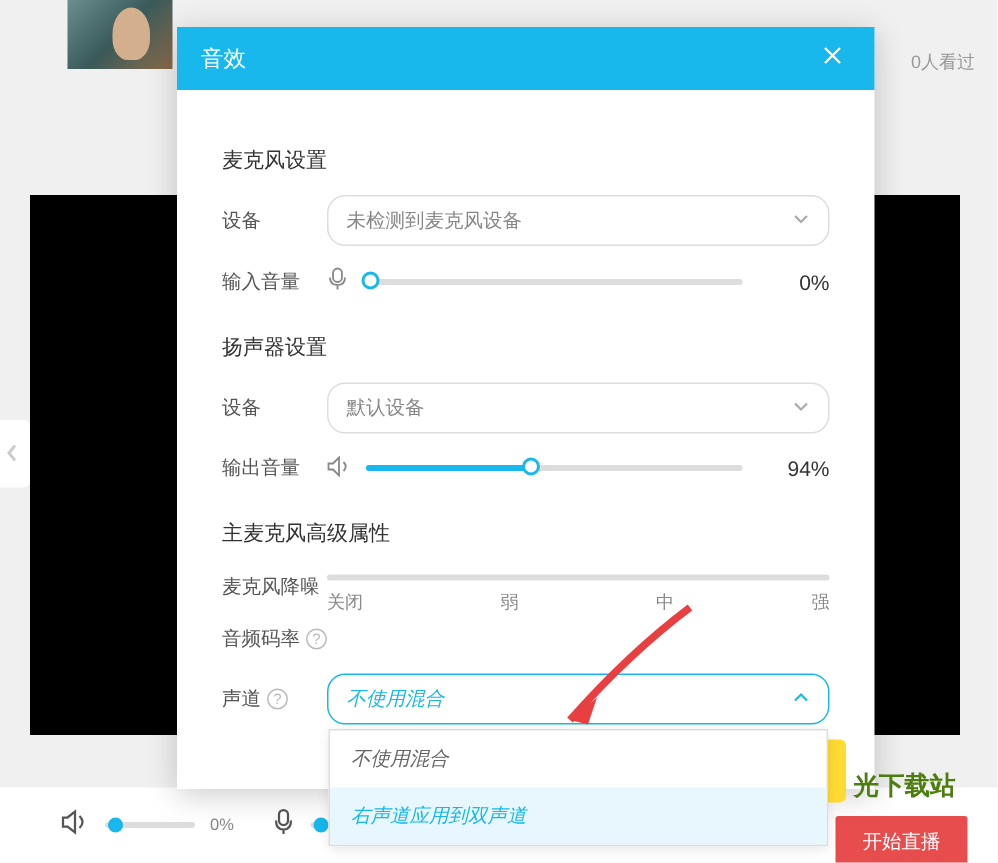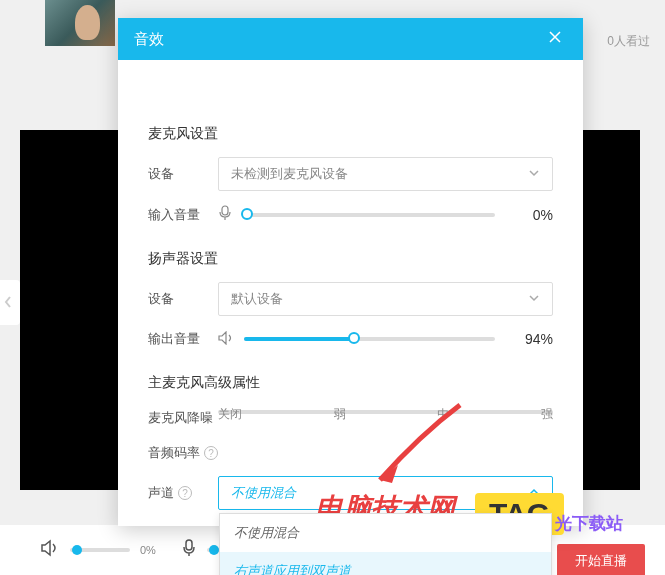--- a/index.html
+++ b/index.html
@@ -79,27 +79,27 @@
     background: #fff;
     box-shadow: 0 4px 20px rgba(0,0,0,.2);
   }
   .modal-header {
     background: #18b8ec; color: #fff;
     height: 42px; display: flex; align-items: center;
     padding: 0 16px;
   }
   .modal-title { font-size: 15px; flex: 1; }
   .close-btn { cursor: pointer; padding: 4px; }
-  .modal-body { padding: 38px 30px 10px 30px; font-size: 13px; color: #333; margin-top: 27px; }
+  .modal-body { padding: 38px 30px 10px 30px; font-size: 13px; color: #333; }
   .section-title { margin-bottom: 14px; font-size: 14px; }
   .row { display: flex; align-items: center; margin-bottom: 14px; }
   .row-label { width: 70px; color: #555; display: flex; align-items: center; gap: 4px; }
   .row-ctrl { flex: 1; }
   .select {
-    height: 34px; border: 1px solid #ddd; border-radius: 2px;
+    height: 34px; border: 1px solid #ddd; border-radius: 12px;
     display: flex; align-items: center; padding: 0 12px;
     color: #888; cursor: pointer;
     position: relative;
   }
   .select .chev { margin-left: auto; color: #aaa; }
   .select.open { border-color: #18b8ec; font-style: italic; }
   .select.open .chev svg { transform: rotate(180deg); }
   .chev svg { transition: transform .2s; }
   .vol-row { display: flex; align-items: center; }
   .slider {
@@ -116,21 +116,21 @@
   .sec-gap { height: 12px; }
   .slider-ticks {
     flex: 1; position: relative; height: 24px;
   }
   .slider-ticks .track {
     position: absolute; left: 0; right: 0; top: 4px; height: 4px;
     background: #ddd; border-radius: 2px;
   }
   .tick-labels {
     display: flex; justify-content: space-between;
-    position: absolute; left: 0; right: 0; top: 0;
+    position: absolute; left: 0; right: 0; top: 14px;
     font-size: 12px; color: #888;
   }
   .dropdown {
     position: absolute; left: 0; right: 0; top: 36px;
     border: 1px solid #ddd; background: #fff;
     box-shadow: 0 2px 8px rgba(0,0,0,.1);
     z-index: 5;
   }
   .dropdown .opt { padding: 10px 14px; color: #666; cursor: pointer; }
 
@@ -154,22 +154,22 @@
     font-size: 15px; color: #e84040;
     pointer-events: none;
   }
   .tag-badge {
     position: absolute; left: 475px; top: 493px;
     background: #ffdb33; color: #333; font-weight: 900;
     font-size: 30px; padding: 4px 14px; border-radius: 4px;
     pointer-events: none; font-family: Arial, sans-serif;
   }
   .wm2 {
-    position: absolute; left: 555px; top: 512px;
-    font-size: 17px; font-weight: bold; color: #8b5cf6;
+    position: absolute; left: 569px; top: 512px;
+    font-size: 17px; font-weight: bold; color: #4d7c0f;
     pointer-events: none; white-space: nowrap;
   }
 </style>
 </head>
 <body>
 
 <div class="thumbnail"></div>
 <span class="viewers">0人看过</span>
 
 <div class="bg-video"></div>

